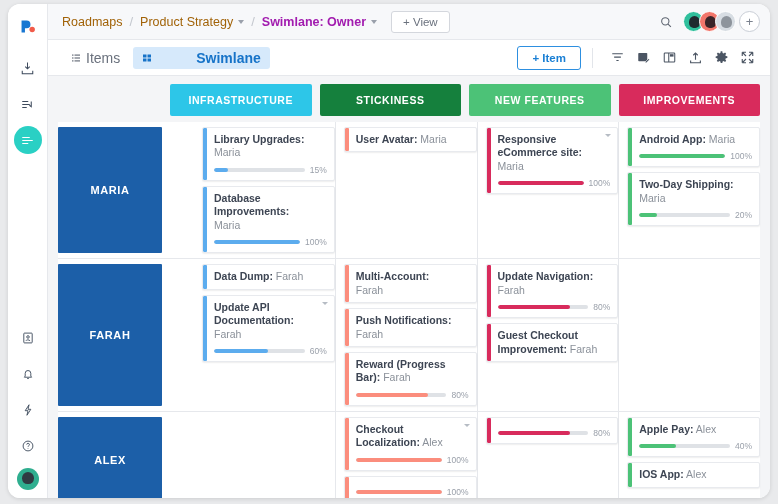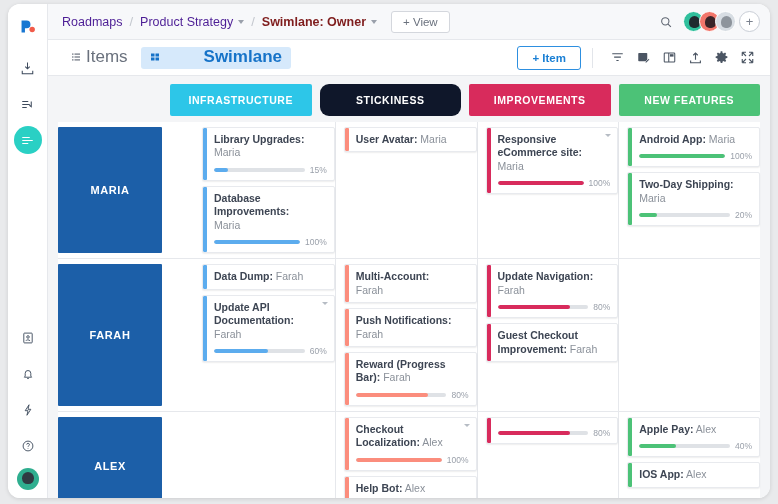--- a/index.html
+++ b/index.html
@@ -60,22 +60,22 @@
   .content { flex: 1 1 auto; display: flex; flex-direction: column; min-width: 0; }
   
   .topbar {
     height: 36px;
     background: #f7f8fa;
     border-bottom: 1px solid #e6e8ec;
     display: flex; align-items: center;
     padding: 0 10px 0 14px;
     flex: 0 0 36px;
   }
-  .crumb { font-size: 12.5px; color: #4c1d95; white-space: nowrap; }
-  .crumb.bold { color: #7f1d1d; font-weight: bold; }
+  .crumb { font-size: 12.5px; color: #a16207; white-space: nowrap; }
+  .crumb.bold { color: #a21caf; font-weight: bold; }
   .crumb-sep { color: #c3c7ce; font-size: 13px; margin: 0 7px; }
   .caret {
     display: inline-block; margin-left: 5px;
     border-left: 3.5px solid transparent;
     border-right: 3.5px solid transparent;
     border-top: 4px solid #9aa0ab;
     vertical-align: middle;
   }
   .view-btn {
     margin-left: 14px;
@@ -111,22 +111,22 @@
   
   .toolbar {
     height: 36px; background: #fff;
     border-bottom: 1px solid #e6e8ec;
     display: flex; align-items: center;
     padding: 0 10px 0 14px;
     flex: 0 0 36px;
   }
   .tab {
     height: 22px; padding: 0 9px; border-radius: 3px;
-    display: flex; gap: 5px;
-    font-size: 17px; color: #6a717d; cursor: pointer; margin-right: 4px;
+    display: flex; align-items: center; gap: 5px;
+    font-size: 14px; color: #6a717d; cursor: pointer; margin-right: 4px;
   }
   .tab.active { background: #d6e9fb; color: #1673c8; font-weight: bold; gap: 44px; }
   .tool-right { margin-left: auto; display: flex; align-items: center; }
   .item-btn {
     height: 24px; padding: 0 14px;
     border: 1px solid #2d8fe0; border-radius: 3px;
     background: #fff; color: #1a7fd4; font-size: 11.5px; font-weight: bold;
     display: flex; align-items: center; gap: 4px; cursor: pointer;
   }
   .tool-div { width: 1px; height: 20px; background: #e2e5ea; margin: 0 11px; }
@@ -372,23 +372,23 @@
               <path d="M3 17h5M3 17v-5M3 17l5-5"></path>
                 <path d="M17 17h-5M17 17v-5M17 17l-5-5"></path>
             </svg>
           </div>
         </div>
       </div>
 
       <div class="board">
         <div class="col-head-row" id="col-heads">
             <div class="col-head" style="background: rgb(45, 198, 232);">INFRASTRUCTURE</div>
-            <div class="col-head" style="background: #0f172a; border-radius: 9px;">STICKINESS</div>
+            <div class="col-head" style="background: #15803d;">STICKINESS</div>
+            <div class="col-head" style="background: rgb(76, 194, 119);">NEW FEATURES</div>
             <div class="col-head" style="background: rgb(216, 43, 92);">IMPROVEMENTS</div>
-            <div class="col-head" style="background: rgb(76, 194, 119);">NEW FEATURES</div>
           </div>
         <div class="grid" id="lanes">
             <div class="lane">
               <div class="lane-label-cell">
                 <div class="lane-label" style="background: rgb(28, 95, 168);">MARIA</div>
               </div>
               <div class="lane-cols">
                 <div class="lane-col">
                   <div class="card">
                     <div class="card-bar" style="background: rgb(92, 172, 238);"></div>
@@ -557,21 +557,20 @@
                           <div class="prog-fill" style="width: 100%; background: rgb(251, 141, 125);"></div>
                         </div>
                         <div class="prog-pct">100%</div>
                       </div>
                     </div>
                     <div class="card-caret"></div>
                   </div>
                   <div class="card">
                     <div class="card-bar" style="background: rgb(251, 141, 125);"></div>
                     <div class="card-body">
-                      <div class="card-title"><span>Help Bot:</span><span class="owner"> Alex</span></div>
                       <div class="prog-row">
                         <div class="prog-track">
                           <div class="prog-fill" style="width: 100%; background: rgb(251, 141, 125);"></div>
                         </div>
                         <div class="prog-pct">100%</div>
                       </div>
                     </div>
                   </div>
                 </div>
                 <div class="lane-col">

